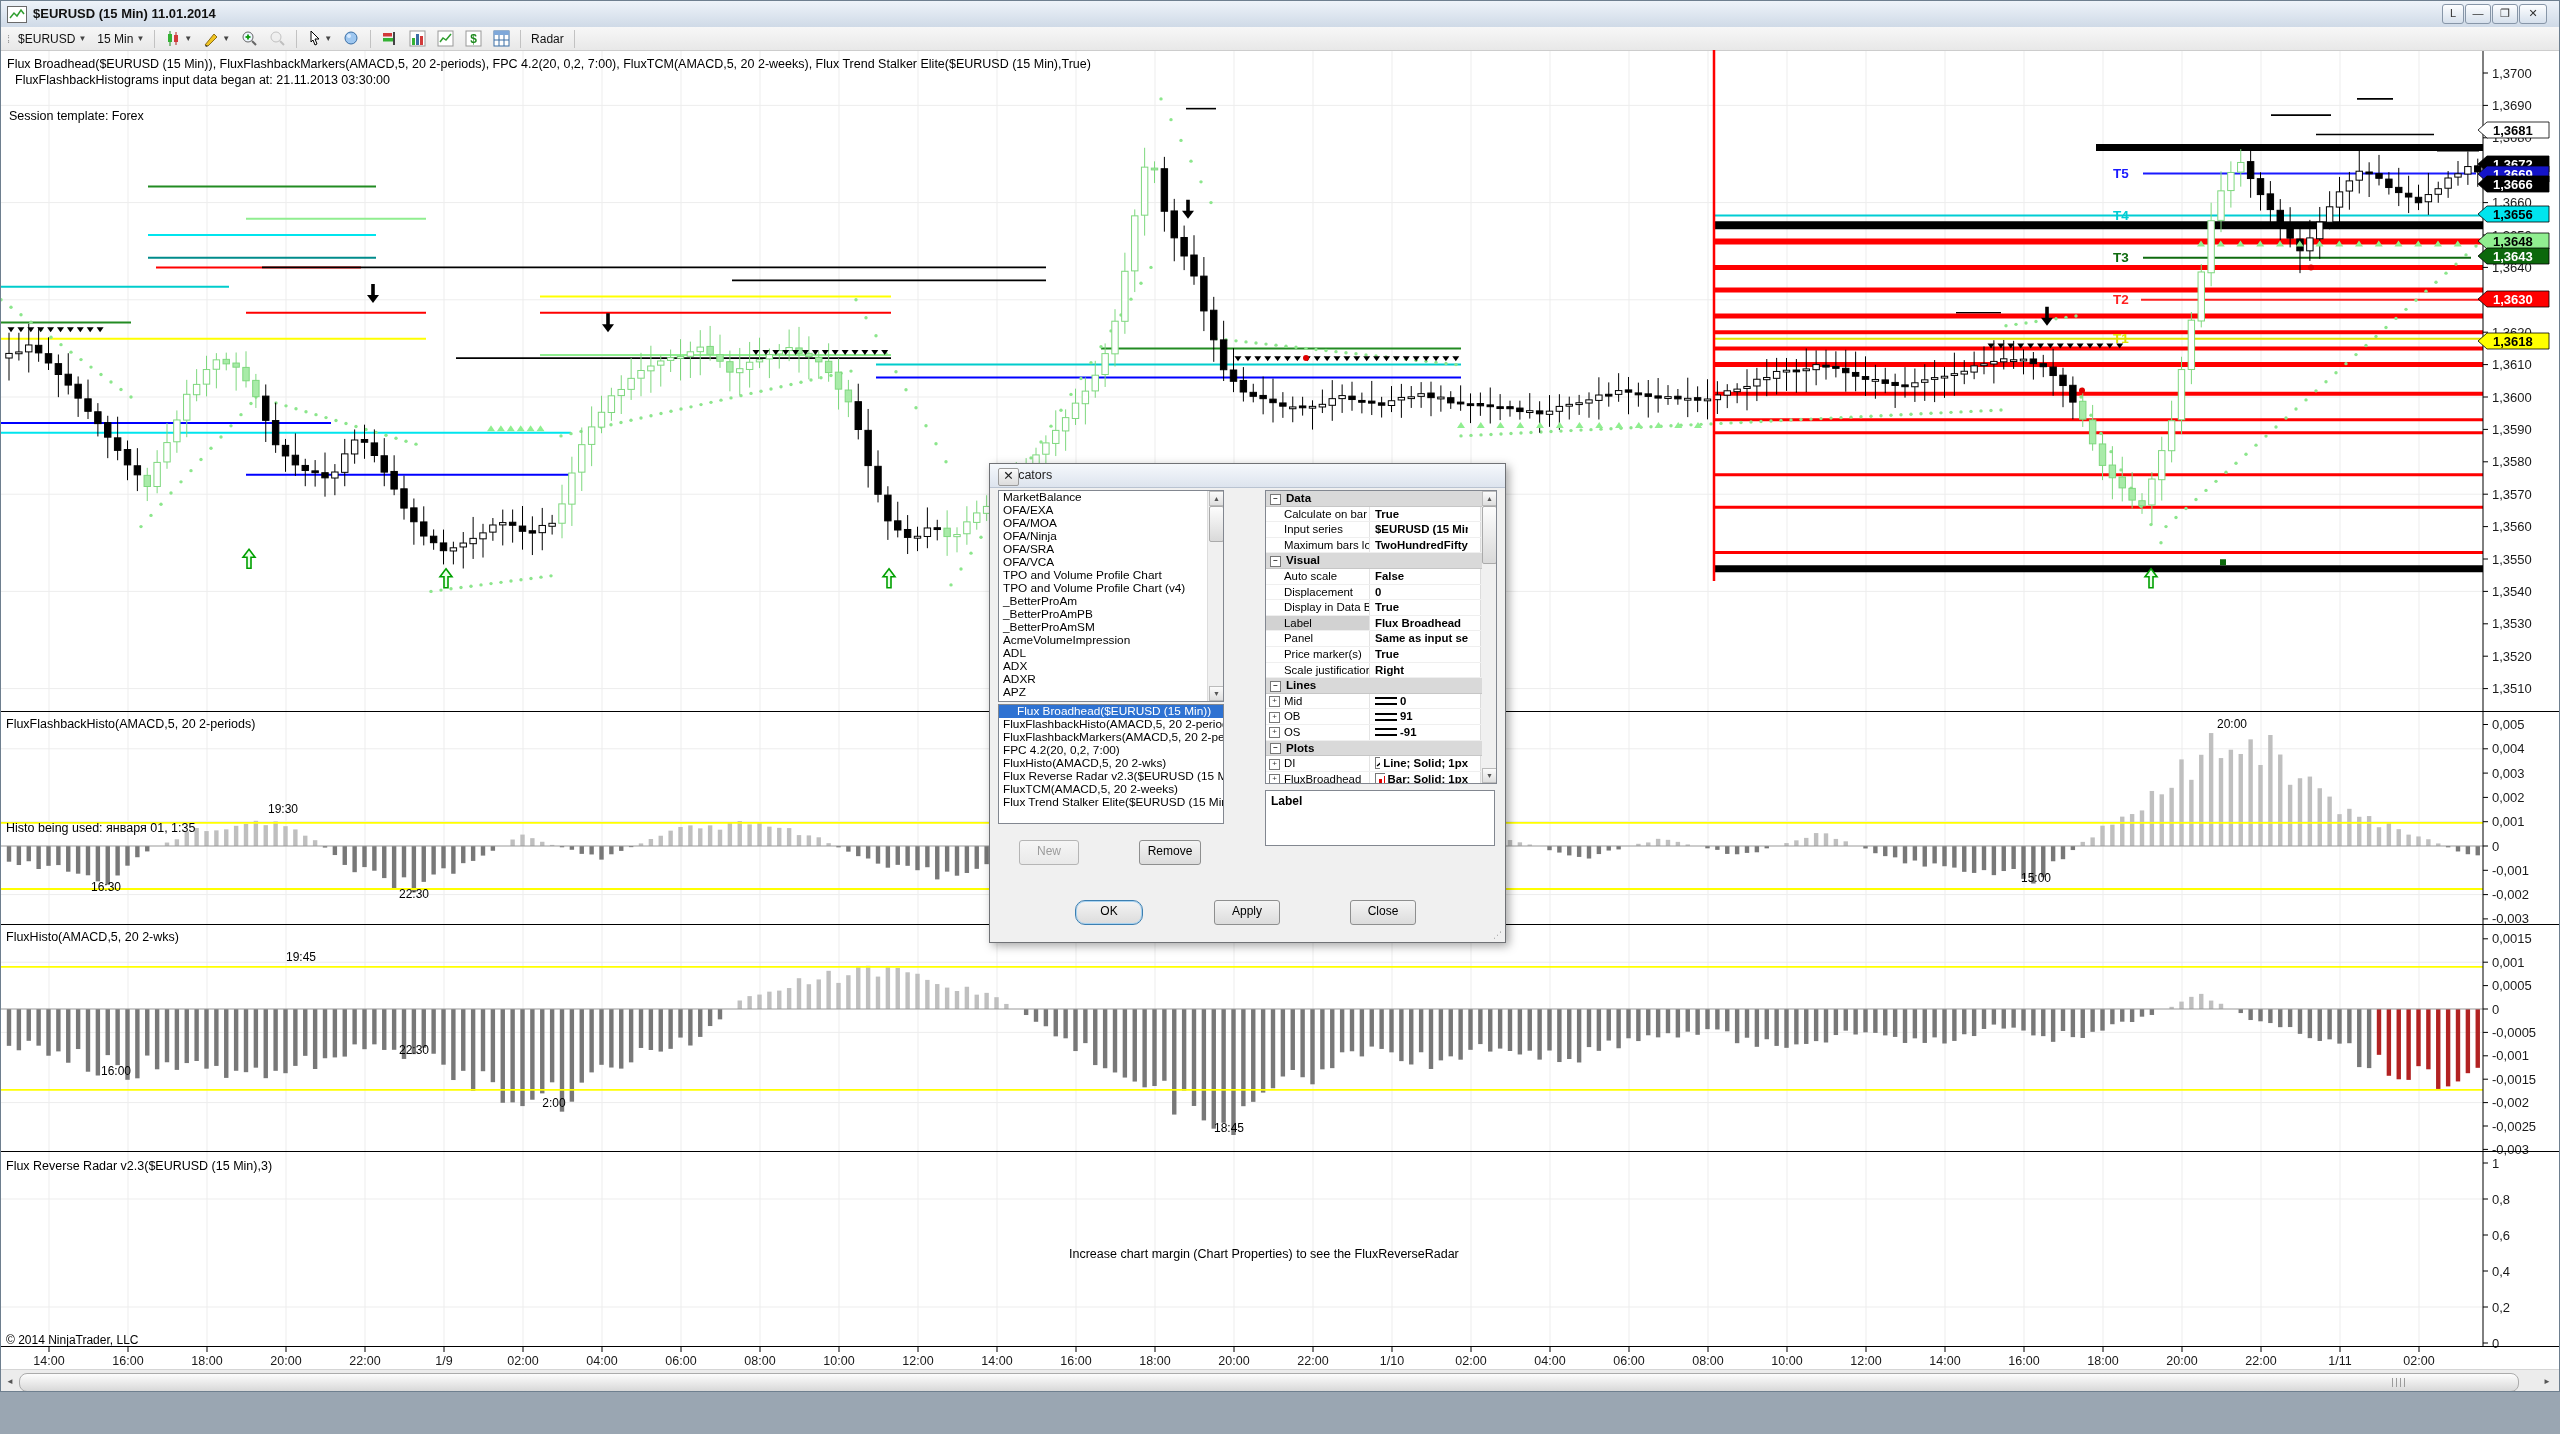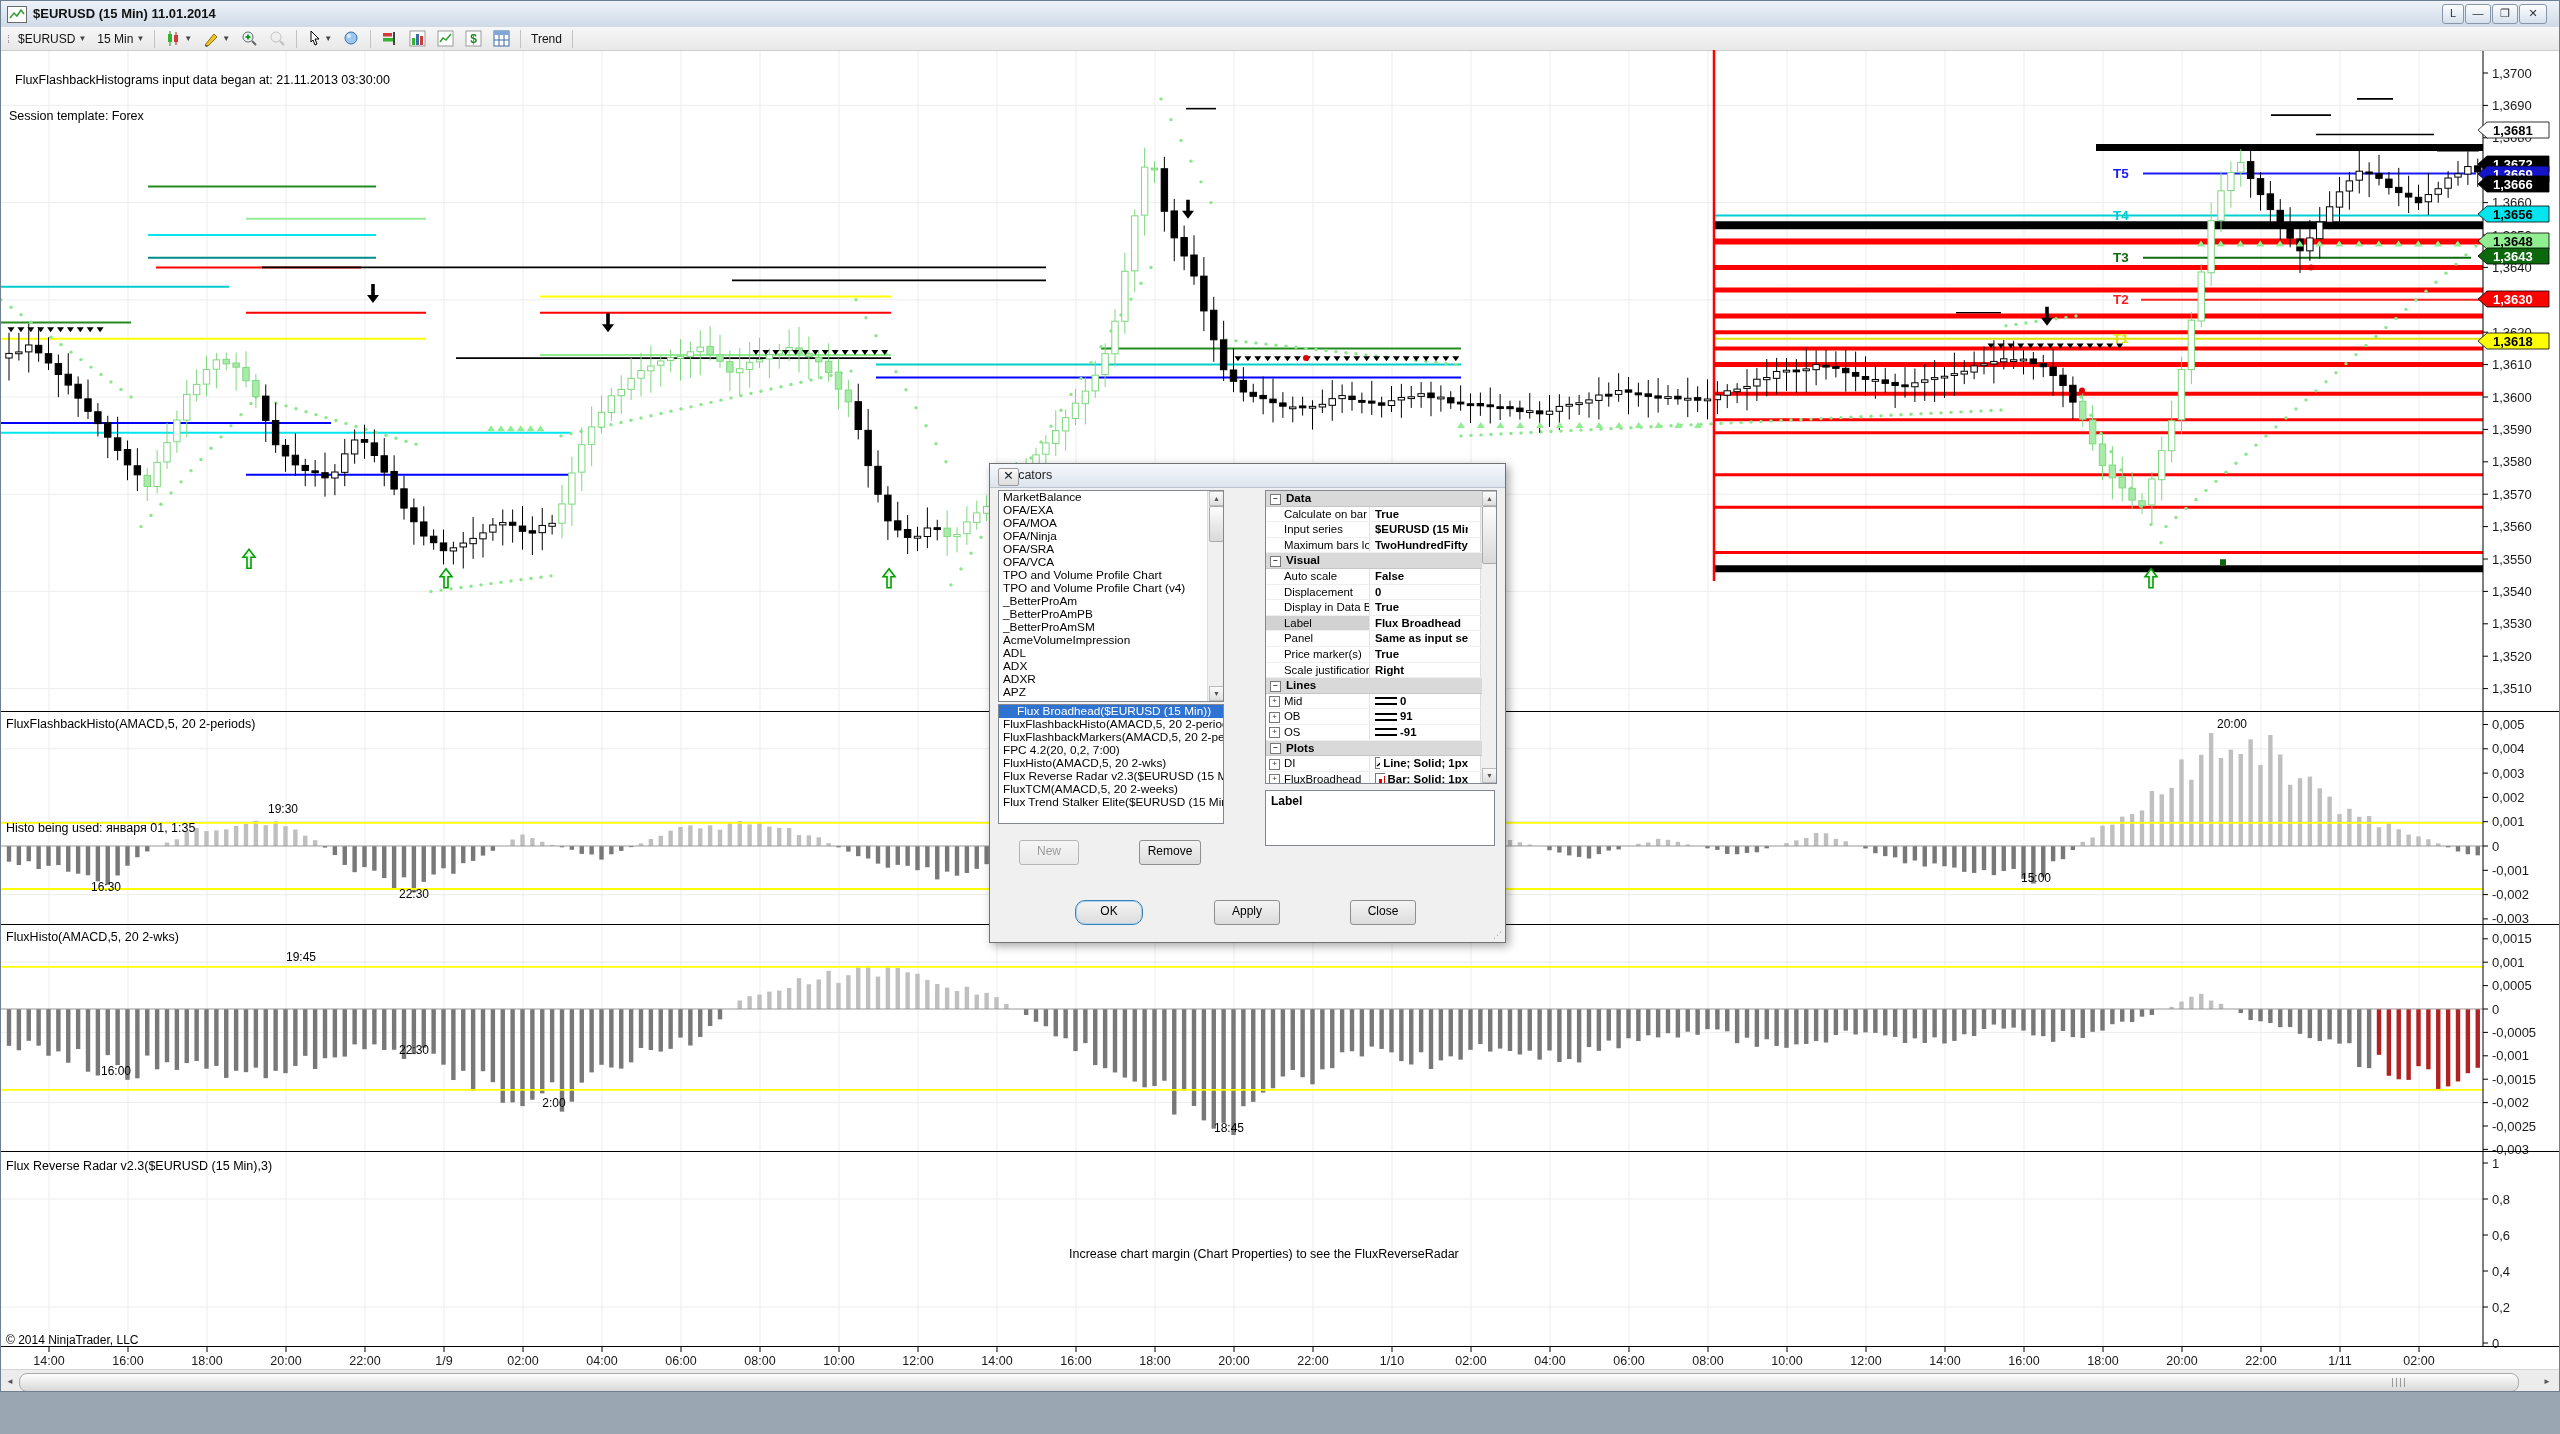--- a/index.html
+++ b/index.html
@@ -174,21 +174,21 @@
     <span class="tbtn">
       <svg width="17" height="17">
           <rect x="1" y="1" width="15" height="15" fill="#fff" stroke="#3a6ea5"></rect>
           <rect x="1" y="1" width="15" height="4" fill="#7fa8d9"></rect>
           <line x1="6" y1="5" x2="6" y2="16" stroke="#3a6ea5"></line>
           <line x1="11" y1="5" x2="11" y2="16" stroke="#3a6ea5"></line>
           <line x1="1" y1="10" x2="16" y2="10" stroke="#3a6ea5"></line>
         </svg>
       </span>
     <span class="tsep"></span>
-    <span class="tbtn">Trend</span>
+    <span class="tbtn">Radar</span>
     <span class="tsep"></span>
   </div>
 
   <svg id="csvg" width="2560" height="1368" style="position:absolute;left:0;top:0;z-index:1;">
       <line x1="48" y1="50" x2="48" y2="1345" stroke="#ededed" stroke-width="1"></line>
       <line x1="48" y1="1345" x2="48" y2="1351" stroke="#000"></line>
       <text x="48" y="1364" text-anchor="middle" font-size="12.5" fill="#1a1a1a">14:00</text>
       <line x1="127" y1="50" x2="127" y2="1345" stroke="#ededed" stroke-width="1"></line>
       <line x1="127" y1="1345" x2="127" y2="1351" stroke="#000"></line>
       <text x="127" y="1364" text-anchor="middle" font-size="12.5" fill="#1a1a1a">16:00</text>
@@ -1819,20 +1819,21 @@
       <polygon points="2477,240 2486,232 2548,232 2548,248 2486,248" fill="#90ee90" stroke="#000" stroke-width="0.8"></polygon>
       <text x="2492" y="244.5" font-size="13" font-weight="bold" fill="#000000">1,3648</text>
       <polygon points="2477,255 2486,247 2548,247 2548,263 2486,263" fill="#0c680c" stroke="#000" stroke-width="0.8"></polygon>
       <text x="2492" y="259.5" font-size="13" font-weight="bold" fill="#ffffff">1,3643</text>
       <polygon points="2477,298 2486,290 2548,290 2548,306 2486,306" fill="#ff0000" stroke="#000" stroke-width="0.8"></polygon>
       <text x="2492" y="302.5" font-size="13" font-weight="bold" fill="#ffffff">1,3630</text>
       <polygon points="2477,340 2486,332 2548,332 2548,348 2486,348" fill="#ffff00" stroke="#000" stroke-width="0.8"></polygon>
       <text x="2492" y="344.5" font-size="13" font-weight="bold" fill="#000000">1,3618</text>
     </svg>
 
+  <div class="ovl" style="left:6px;top:56px;">Flux Broadhead($EURUSD (15 Min)), FluxFlashbackMarkers(AMACD,5, 20 2-periods), FPC 4.2(20, 0,2, 7:00), FluxTCM(AMACD,5, 20 2-weeks), Flux Trend Stalker Elite($EURUSD (15 Min),True)</div>
   <div class="ovl" style="left:14px;top:72px;">FluxFlashbackHistograms input data began at: 21.11.2013 03:30:00</div>
   <div class="ovl" style="left:8px;top:108px;">Session template: Forex</div>
   <div class="ovl" style="left:5px;top:716px;">FluxFlashbackHisto(AMACD,5, 20 2-periods)</div>
   <div class="ovl" style="left:5px;top:820px;">Histo being used:  января 01, 1:35</div>
   <div class="ovl" style="left:5px;top:929px;">FluxHisto(AMACD,5, 20 2-wks)</div>
   <div class="ovl" style="left:5px;top:1158px;">Flux Reverse Radar v2.3($EURUSD (15 Min),3)</div>
   <div class="ovl" style="left:1068px;top:1246px;">Increase chart margin (Chart Properties) to see the FluxReverseRadar</div>
   <div class="ovl" style="left:5px;top:1332px;font-size:12px;">© 2014 NinjaTrader, LLC</div>
 
 

